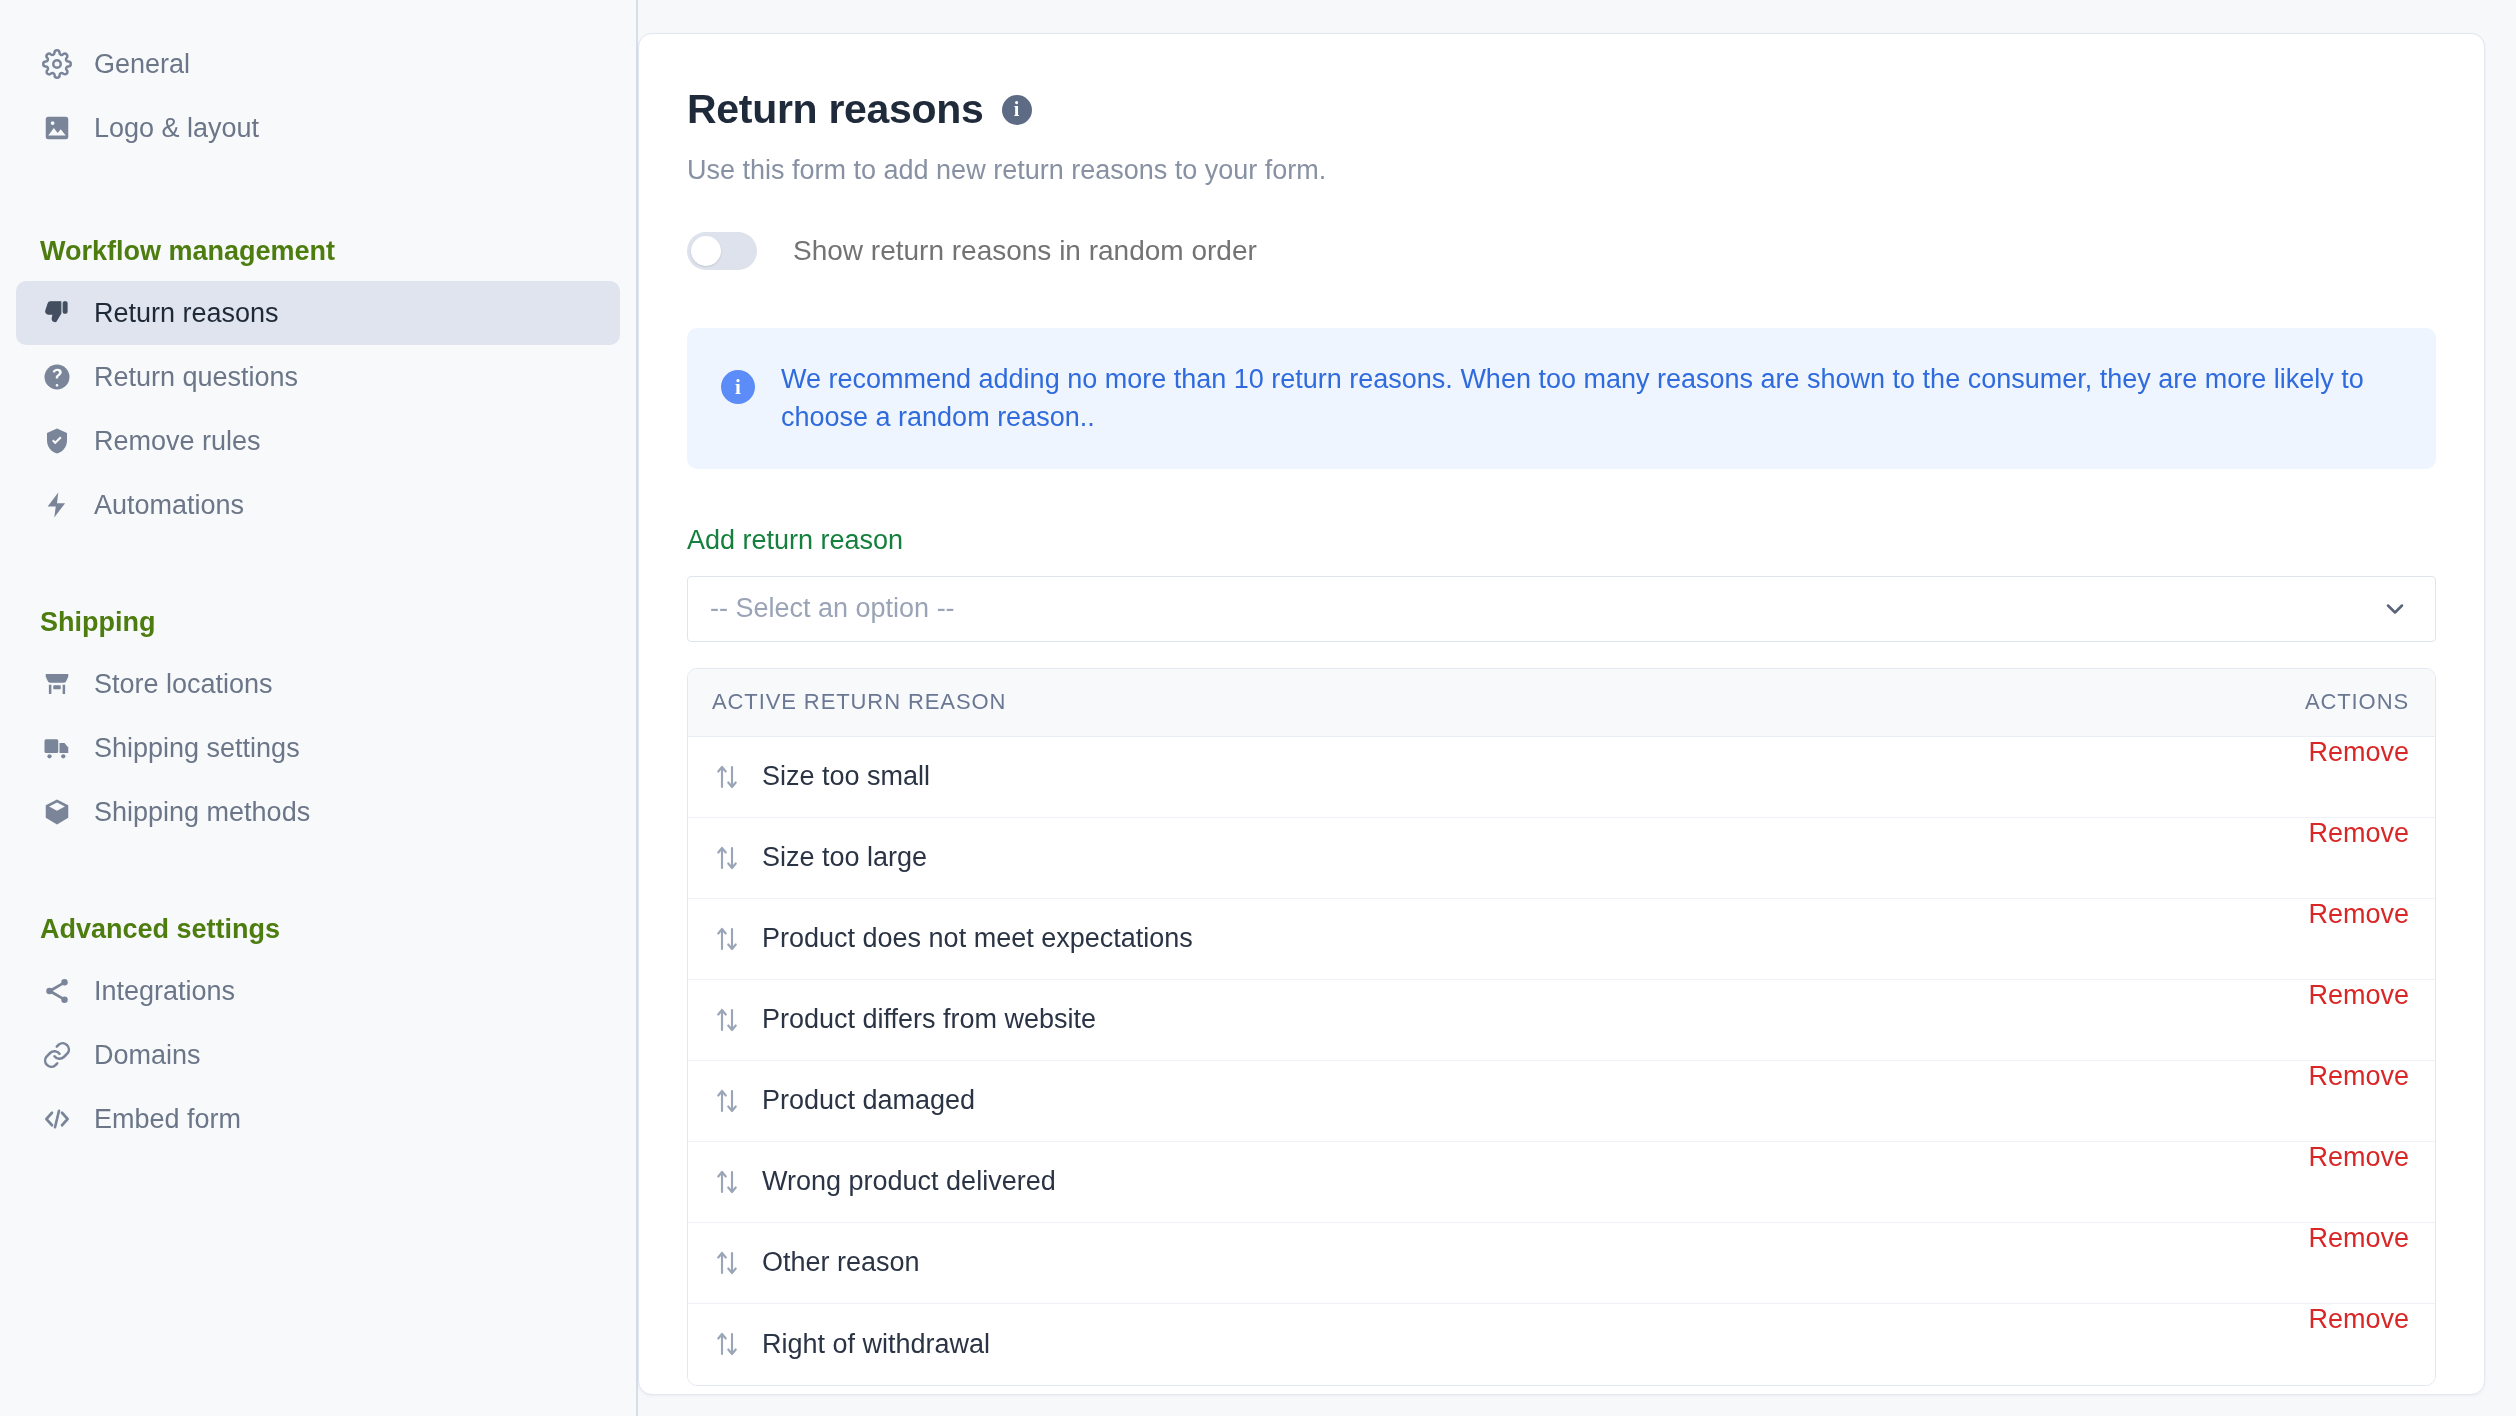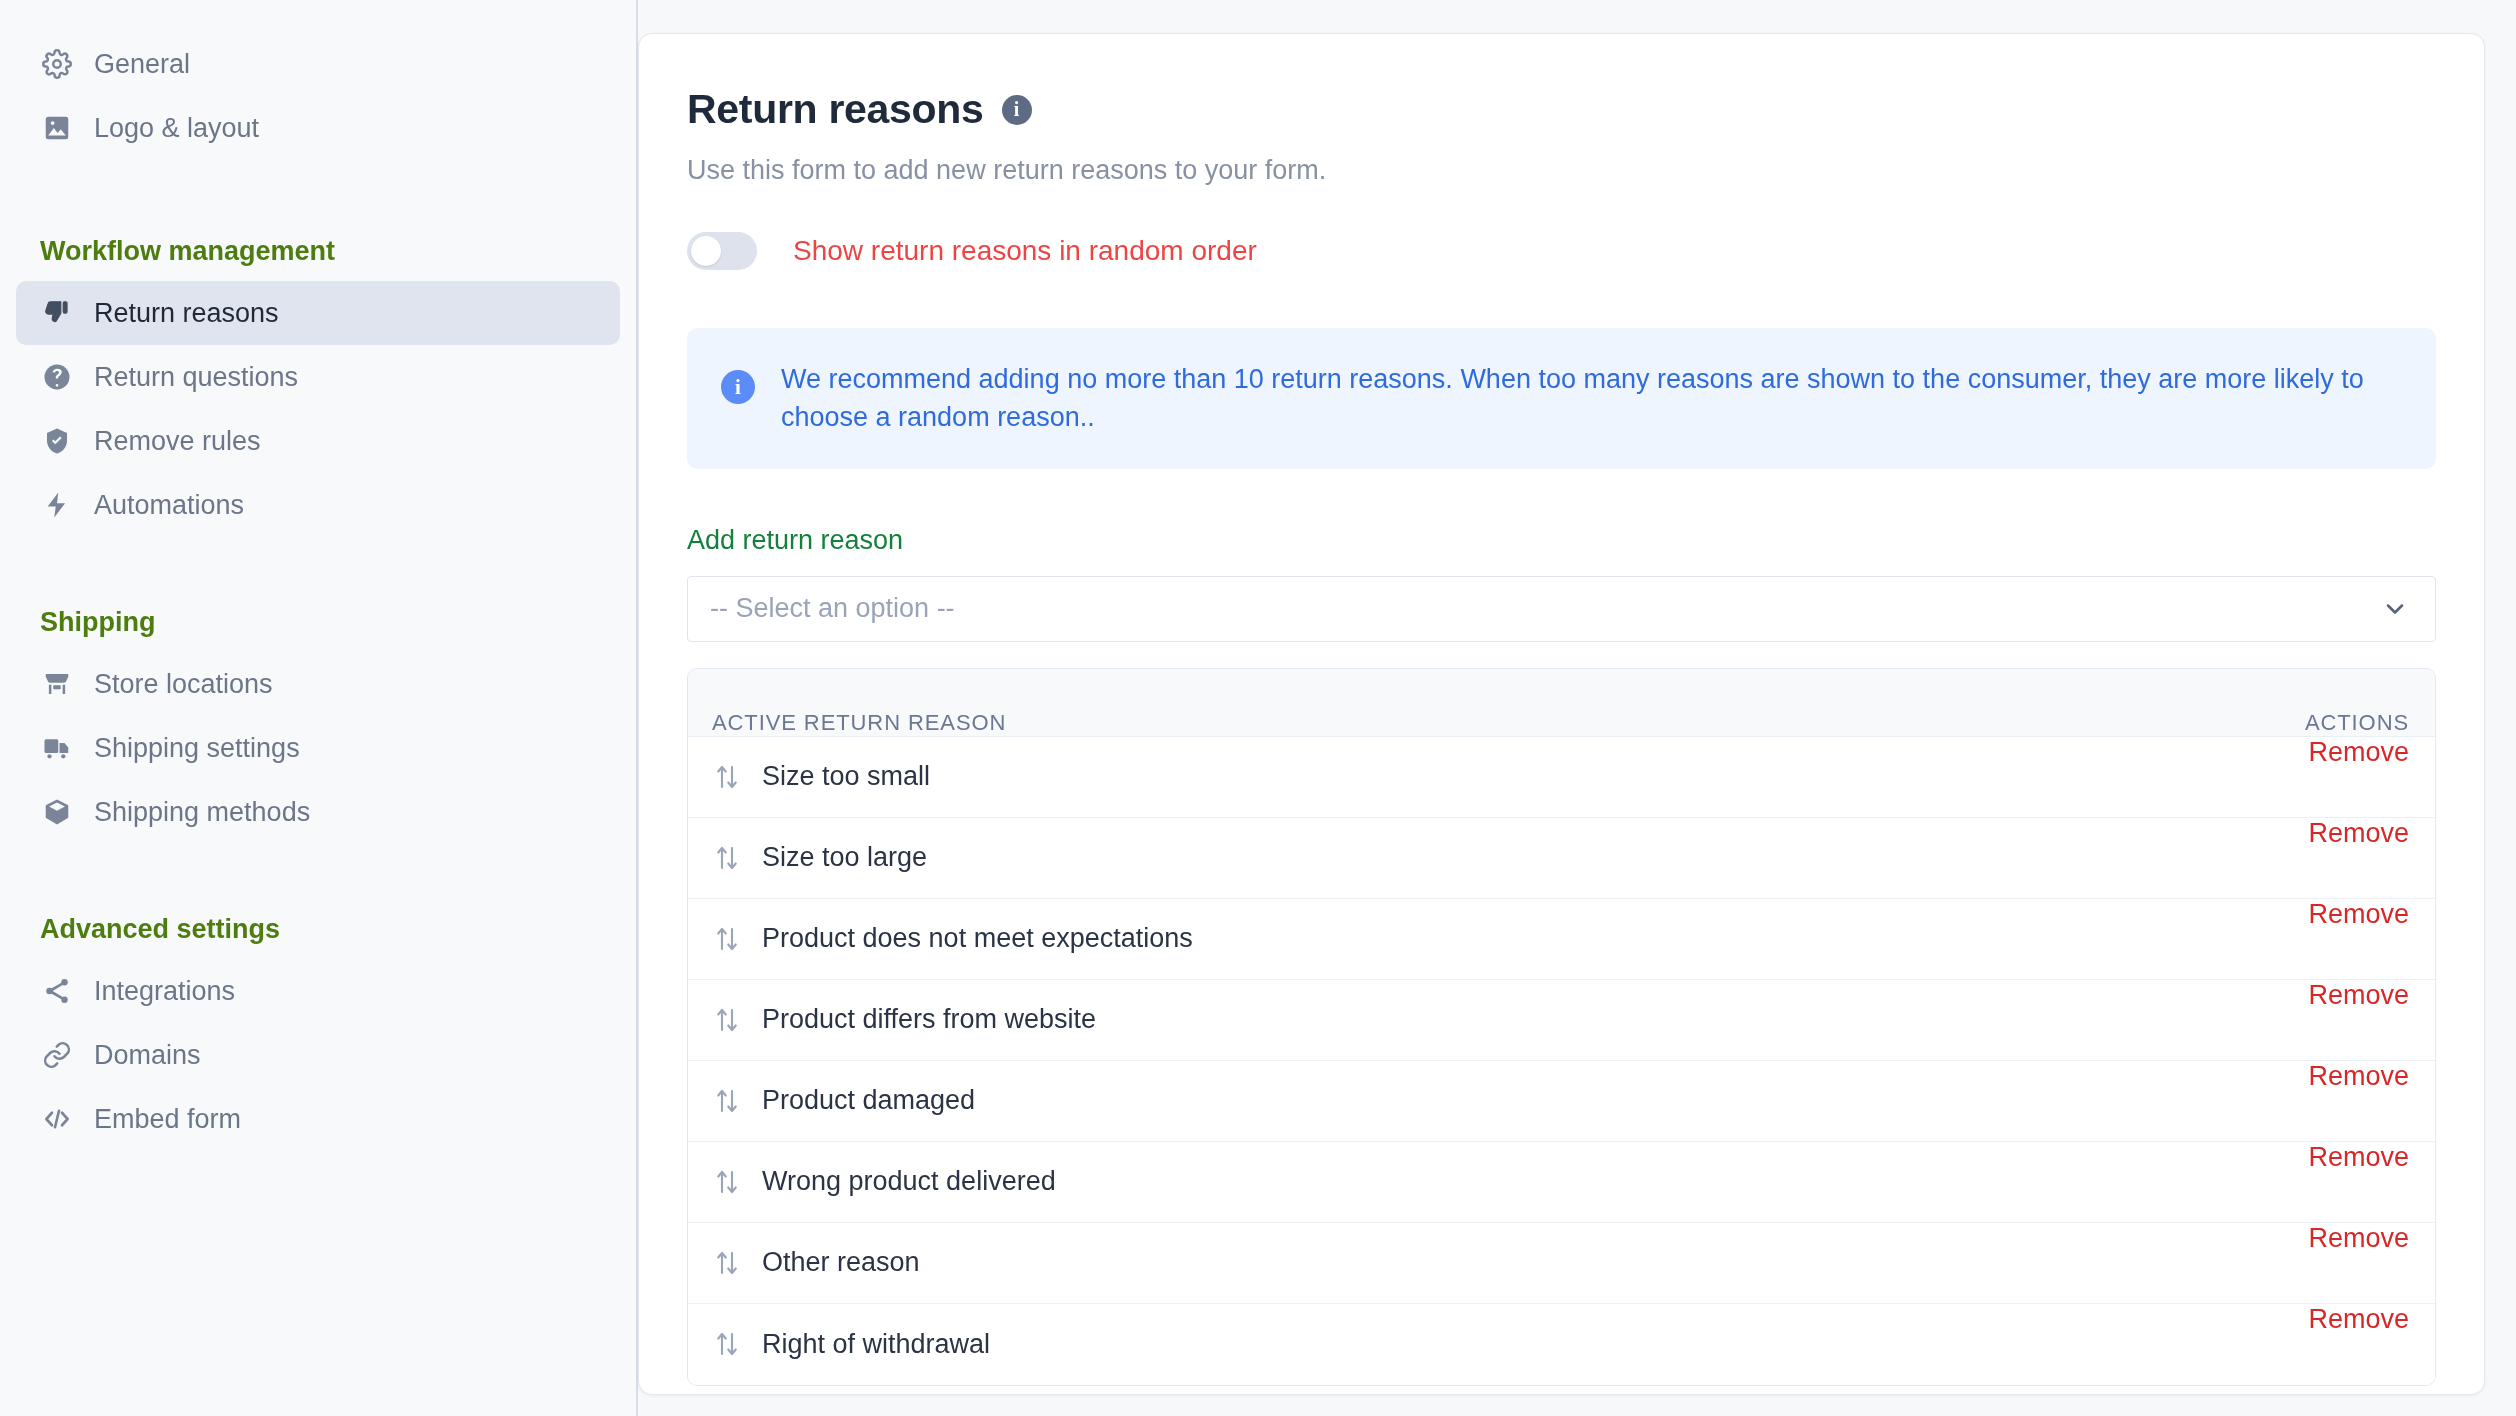--- a/index.html
+++ b/index.html
@@ -144,21 +144,21 @@
     cursor: pointer;
   }
   .toggle .knob {
     position: absolute;
     top: 4px; left: 4px;
     width: 30px; height: 30px;
     border-radius: 50%;
     background: #ffffff;
     box-shadow: 0 1px 2px rgba(0,0,0,0.12);
   }
-  .toggle-label { font-size: 28px; color: #ef4444; }
+  .toggle-label { font-size: 28px; color: #737373; }
 
   
   .banner {
     margin-top: 58px;
     background: #eef5fe;
     border-radius: 10px;
     padding: 32px 40px 32px 34px;
     display: flex;
     gap: 26px;
     align-items: flex-start;
@@ -209,21 +209,21 @@
   .table {
     margin-top: 26px;
     border: 1px solid #e2e7f0;
     border-radius: 10px;
     overflow: hidden;
   }
   .thead {
     background: #f8f9fb;
     height: 68px;
     display: flex;
-    align-items: flex-end;
+    align-items: center;
     justify-content: space-between;
     padding: 0 26px 0 24px;
     border-bottom: 1px solid #e9edf4;
   }
   .th {
     font-size: 22px;
     letter-spacing: 0.9px;
     color: #6b7893;
     text-transform: uppercase;
   }

